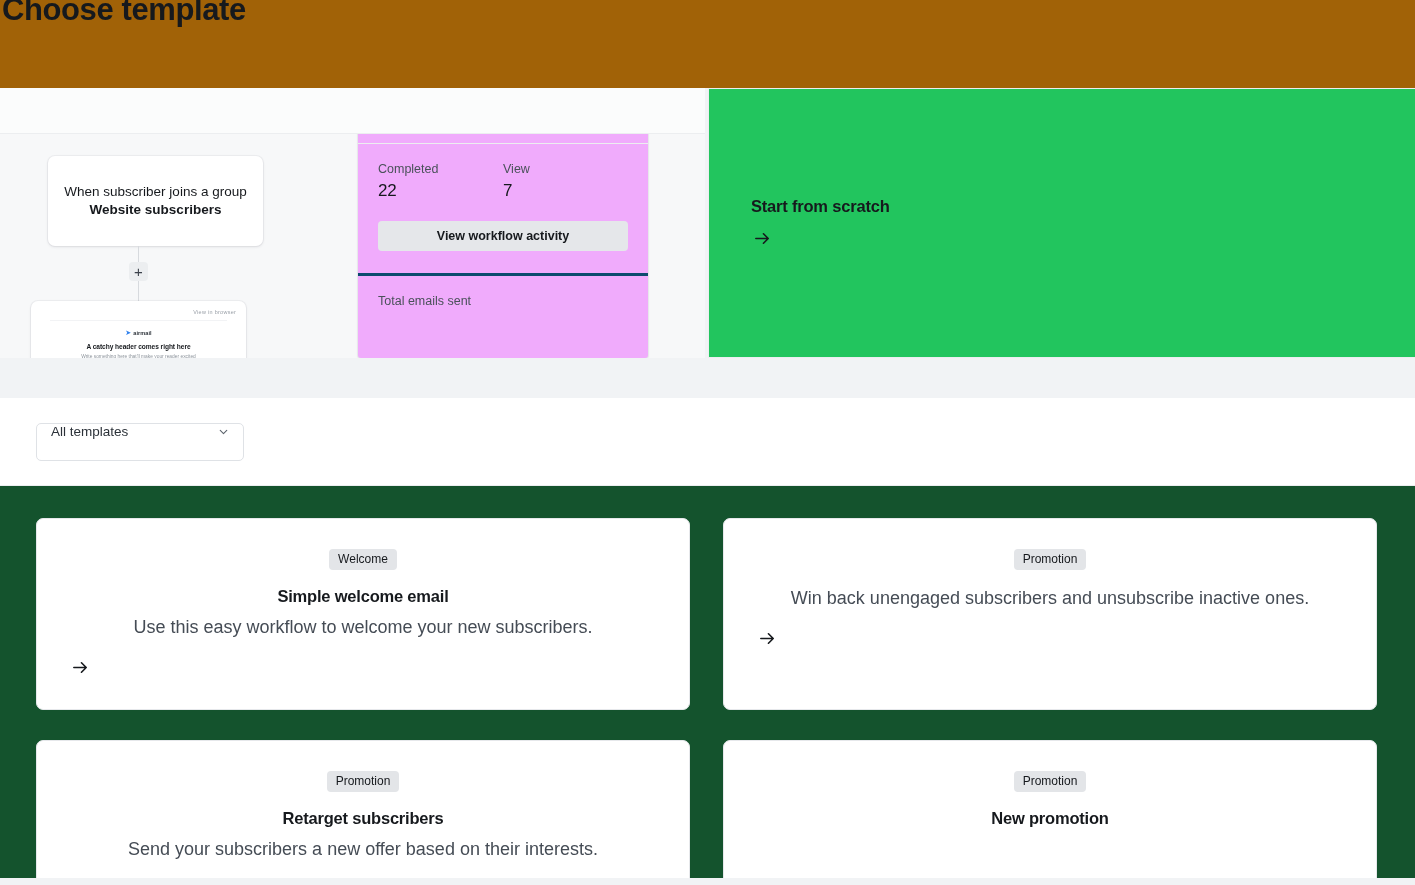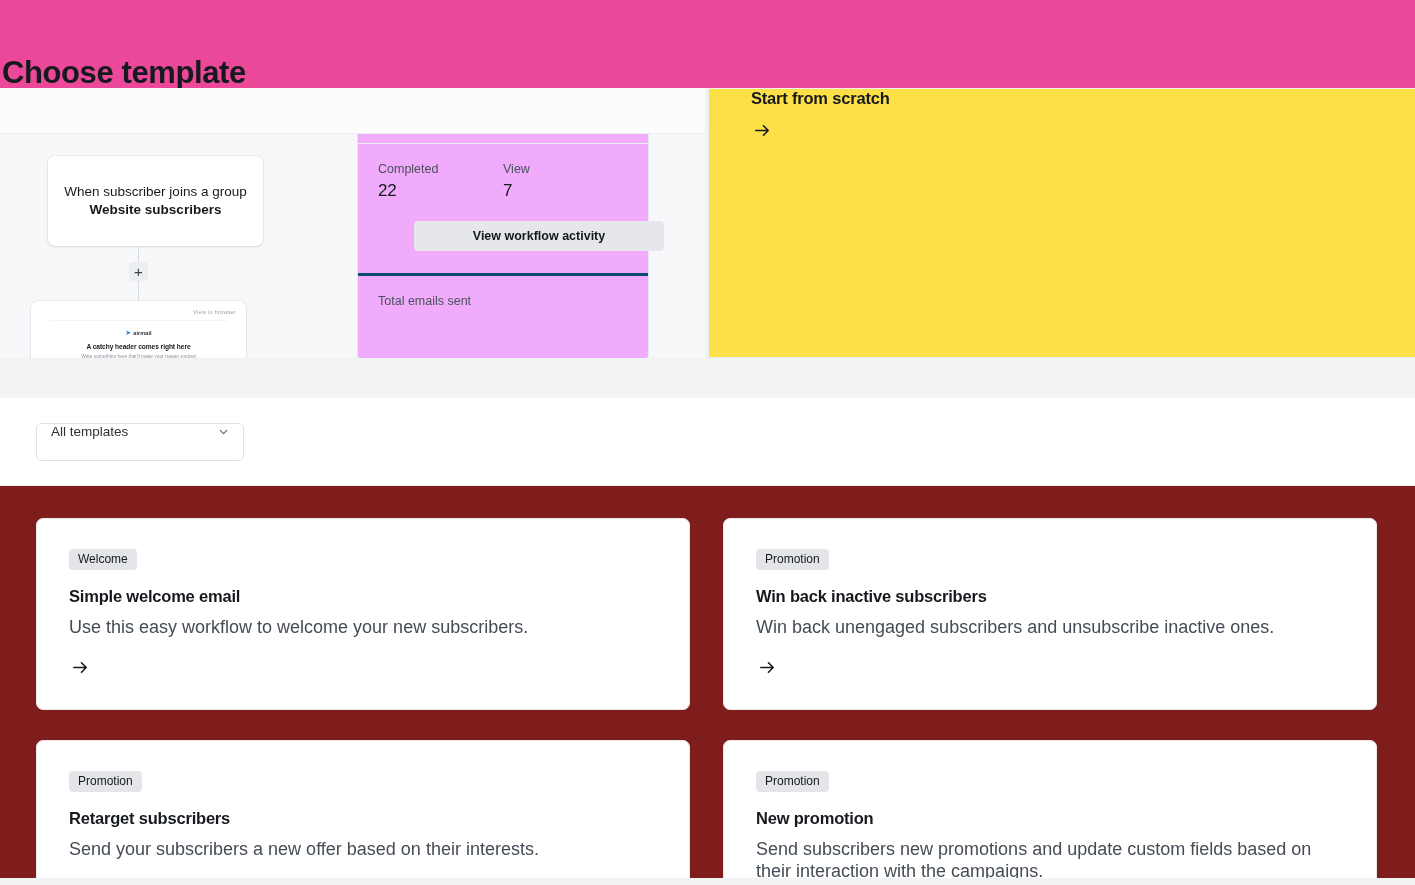--- a/index.html
+++ b/index.html
@@ -24,24 +24,24 @@
     font-weight: bold;
     letter-spacing: -0.4px;
     line-height: 1;
     color: #16191d;
     padding: 0 0 0 2px;
     margin-top: -6px;
   }
 
   .title-zone {
     height: 88px;
-    background: #ec4899;
-    display: flex;
-    align-items: flex-end;
-    padding-top: 12px;
+    background: #a16207;
+    display: flex;
+    align-items: flex-start;
+    padding-top: 0;
   }
 
   
   .hero {
     height: 270px;
     display: flex;
     gap: 3px;
     background: #f1f3f5;
   }
 
@@ -215,40 +215,39 @@
     display: flex;
     align-items: center;
     justify-content: center;
     font-size: 12.5px;
     font-weight: bold;
     color: #16191d;
     cursor: pointer;
     border: none;
     width: 100%;
     font-family: inherit;
-    margin-left: 36px;
   }
 
   .stats-foot {
     margin-top: 22px;
     border-top: 3px solid #0c4a6e;
     padding: 18px 20px 0 20px;
     flex: 1 1 auto;
   }
   .stats-foot-label { font-size: 12.5px; color: #4a515a; }
 
   
   .scratch-card {
     flex: 1 1 auto;
-    background: #fde047;
+    background: #22c55e;
     border: 1px solid #eceef0;
     border-right: none;
     display: flex;
     flex-direction: column;
-    justify-content: flex-start;
+    justify-content: center;
     padding: 0 42px;
   }
 
   .scratch-title {
     font-size: 16.5px;
     font-weight: bold;
     color: #16191d;
     letter-spacing: -.2px;
     margin-bottom: 11px;
   }
@@ -292,24 +291,25 @@
     align-items: flex-start;
     justify-content: space-between;
     padding: 0 13px 0 14px;
     cursor: pointer;
   }
   .select-value { font-size: 13.5px; color: #2b3138; }
   .chev { color: #5d646d; display: block; }
 
   
   .grid-zone {
-    background: #7f1d1d;
+    background: #14532d;
     padding: 32px 28px 0 36px;
     height: 392px;
     overflow: hidden;
+    text-align: center;
   }
 
   .grid {
     display: grid;
     grid-template-columns: 654px 654px;
     column-gap: 33px;
     row-gap: 30px;
   }
 
   .tpl-card {
@@ -441,37 +441,35 @@
       <div class="tpl-desc">Use this easy workflow to welcome your new subscribers.</div>
       <div class="arrow-btn">
         <svg width="19" height="19" viewBox="0 0 20 20" fill="none" stroke="#16191d" stroke-width="1.7" stroke-linecap="round" stroke-linejoin="round">
             <path d="M3 10h13M11 5l5 5-5 5"></path>
           </svg>
       </div>
     </div>
 
     <div class="tpl-card">
       <span class="badge">Promotion</span>
-      <div class="tpl-title">Win back inactive subscribers</div>
       <div class="tpl-desc">Win back unengaged subscribers and unsubscribe inactive ones.</div>
       <div class="arrow-btn">
         <svg width="19" height="19" viewBox="0 0 20 20" fill="none" stroke="#16191d" stroke-width="1.7" stroke-linecap="round" stroke-linejoin="round">
             <path d="M3 10h13M11 5l5 5-5 5"></path>
           </svg>
       </div>
     </div>
 
     <div class="tpl-card">
       <span class="badge">Promotion</span>
       <div class="tpl-title">Retarget subscribers</div>
       <div class="tpl-desc">Send your subscribers a new offer based on their interests.</div>
       
     </div>
 
     <div class="tpl-card">
       <span class="badge">Promotion</span>
       <div class="tpl-title">New promotion</div>
-      <div class="tpl-desc">Send subscribers new promotions and update custom fields based on their interaction with the campaigns.</div>
       
     </div>
 
   </div>
 </div>
 
 </body></html>

